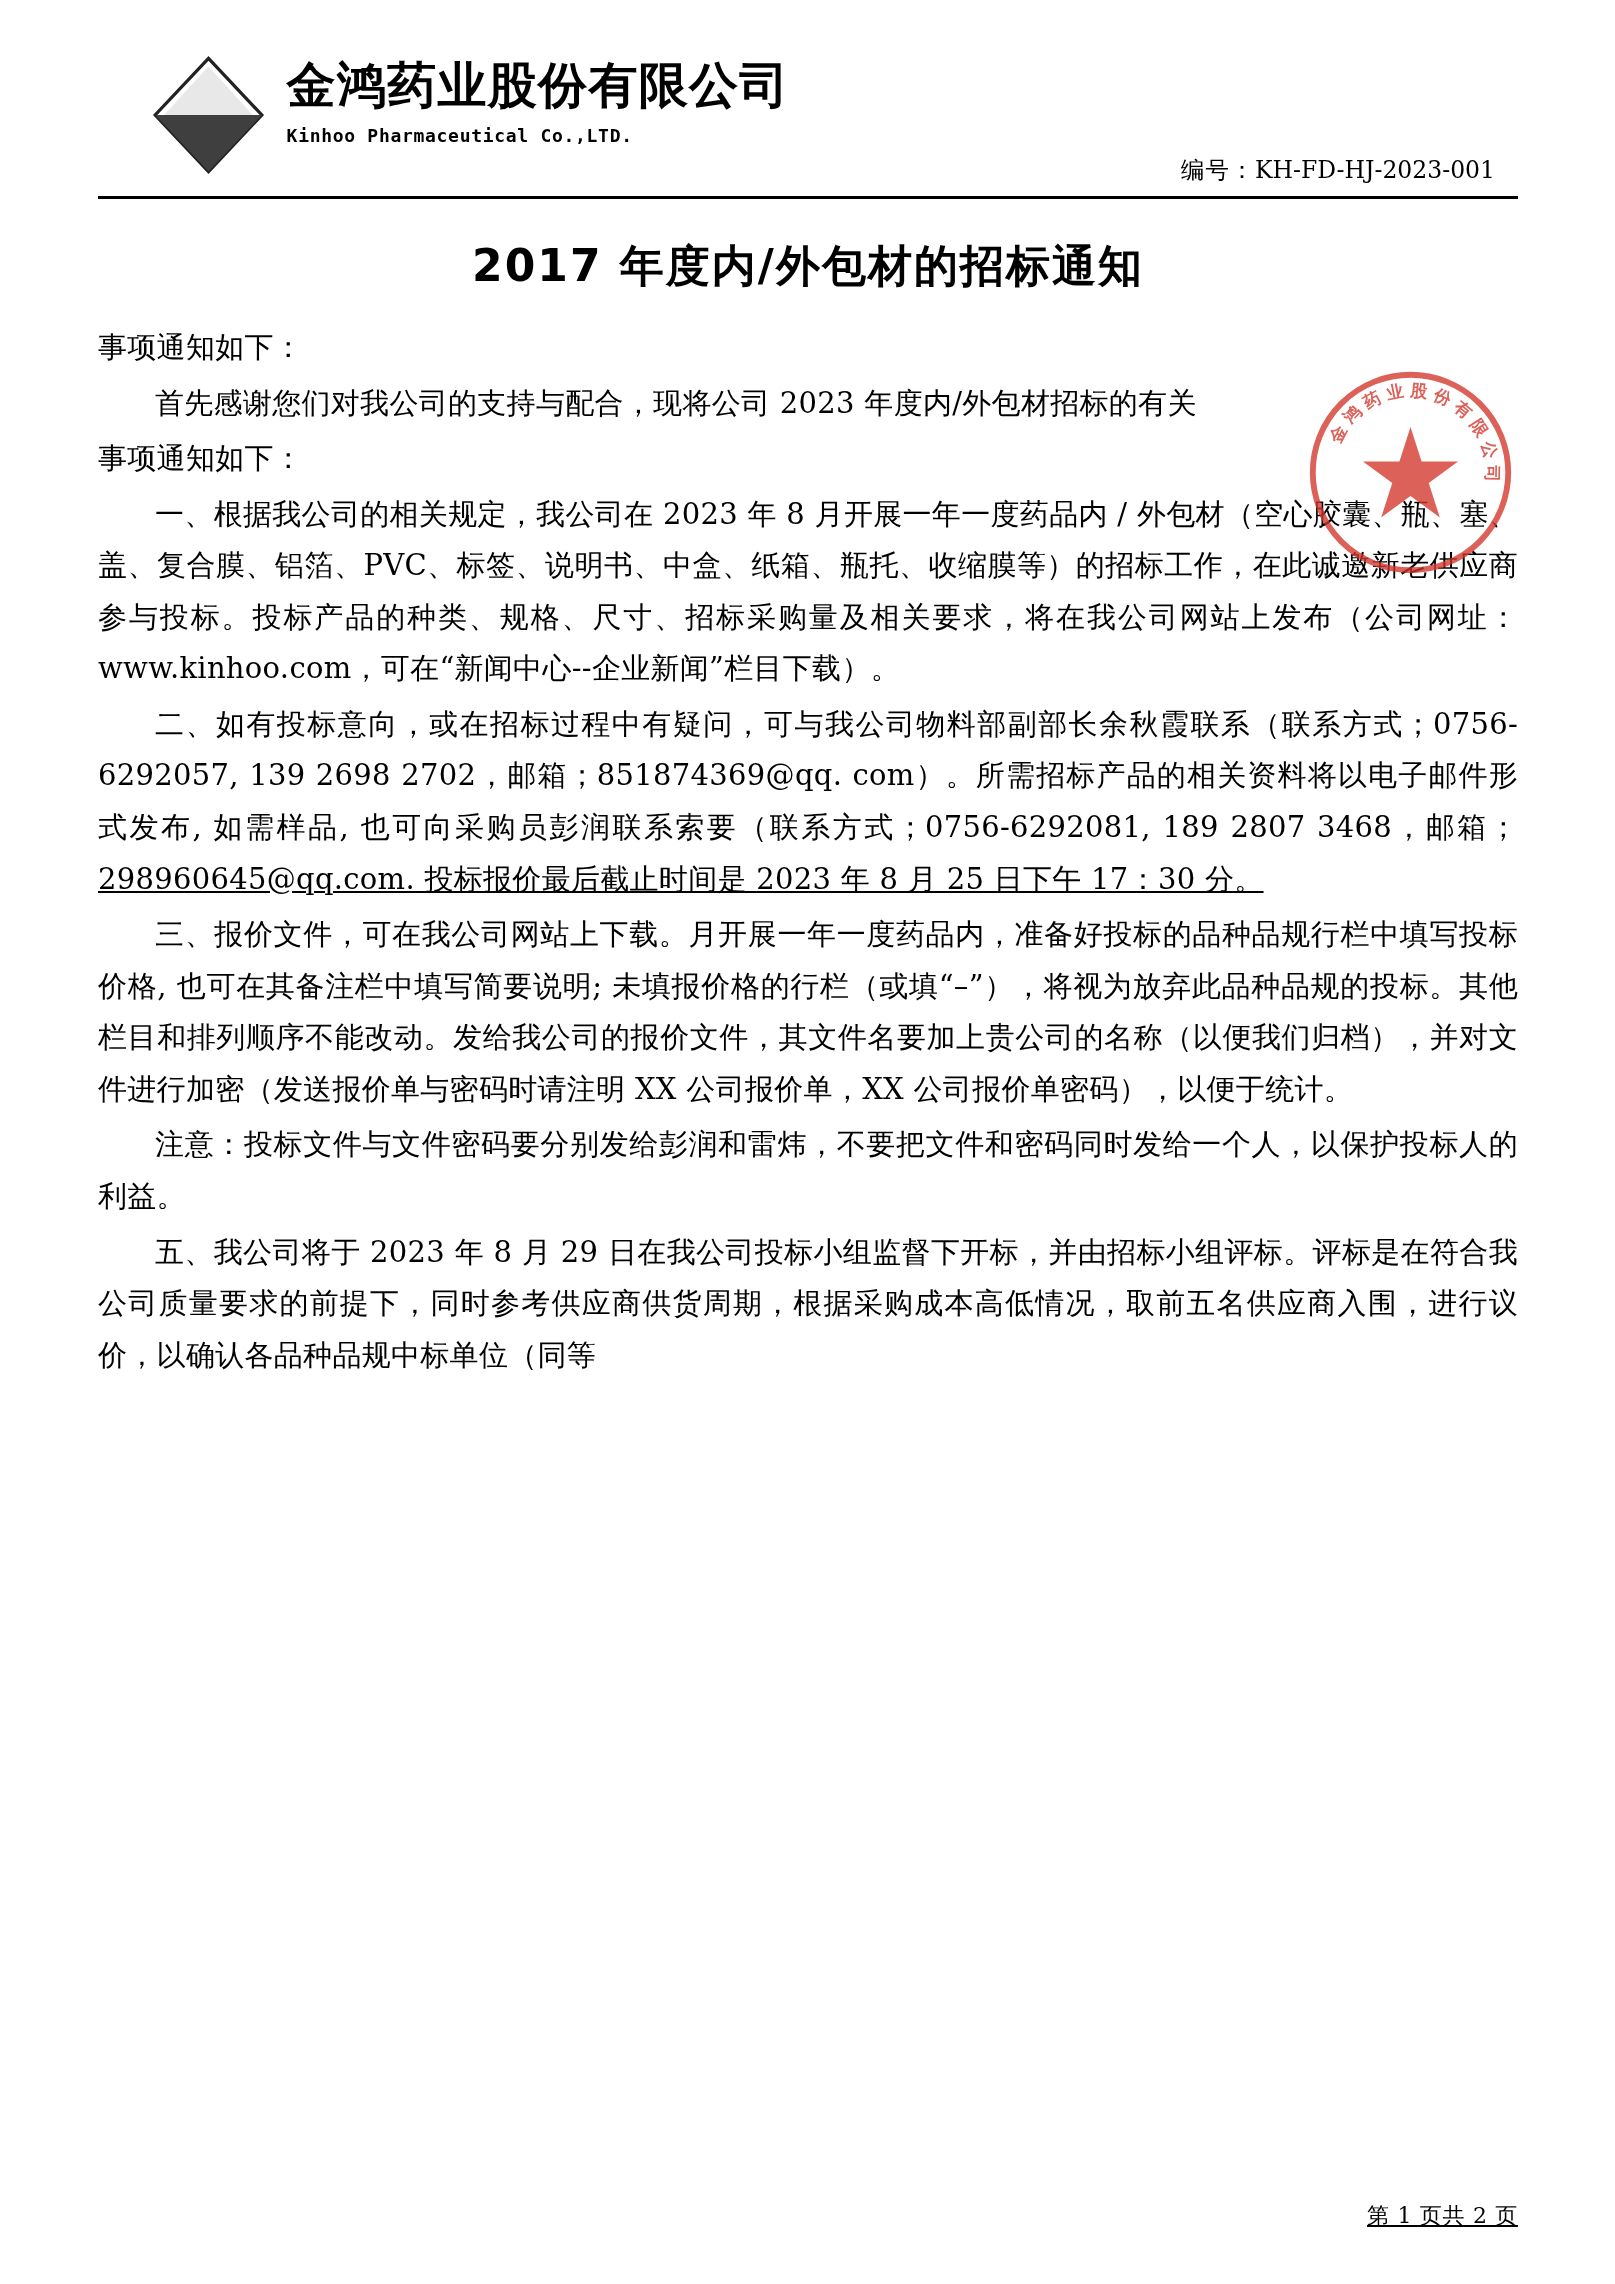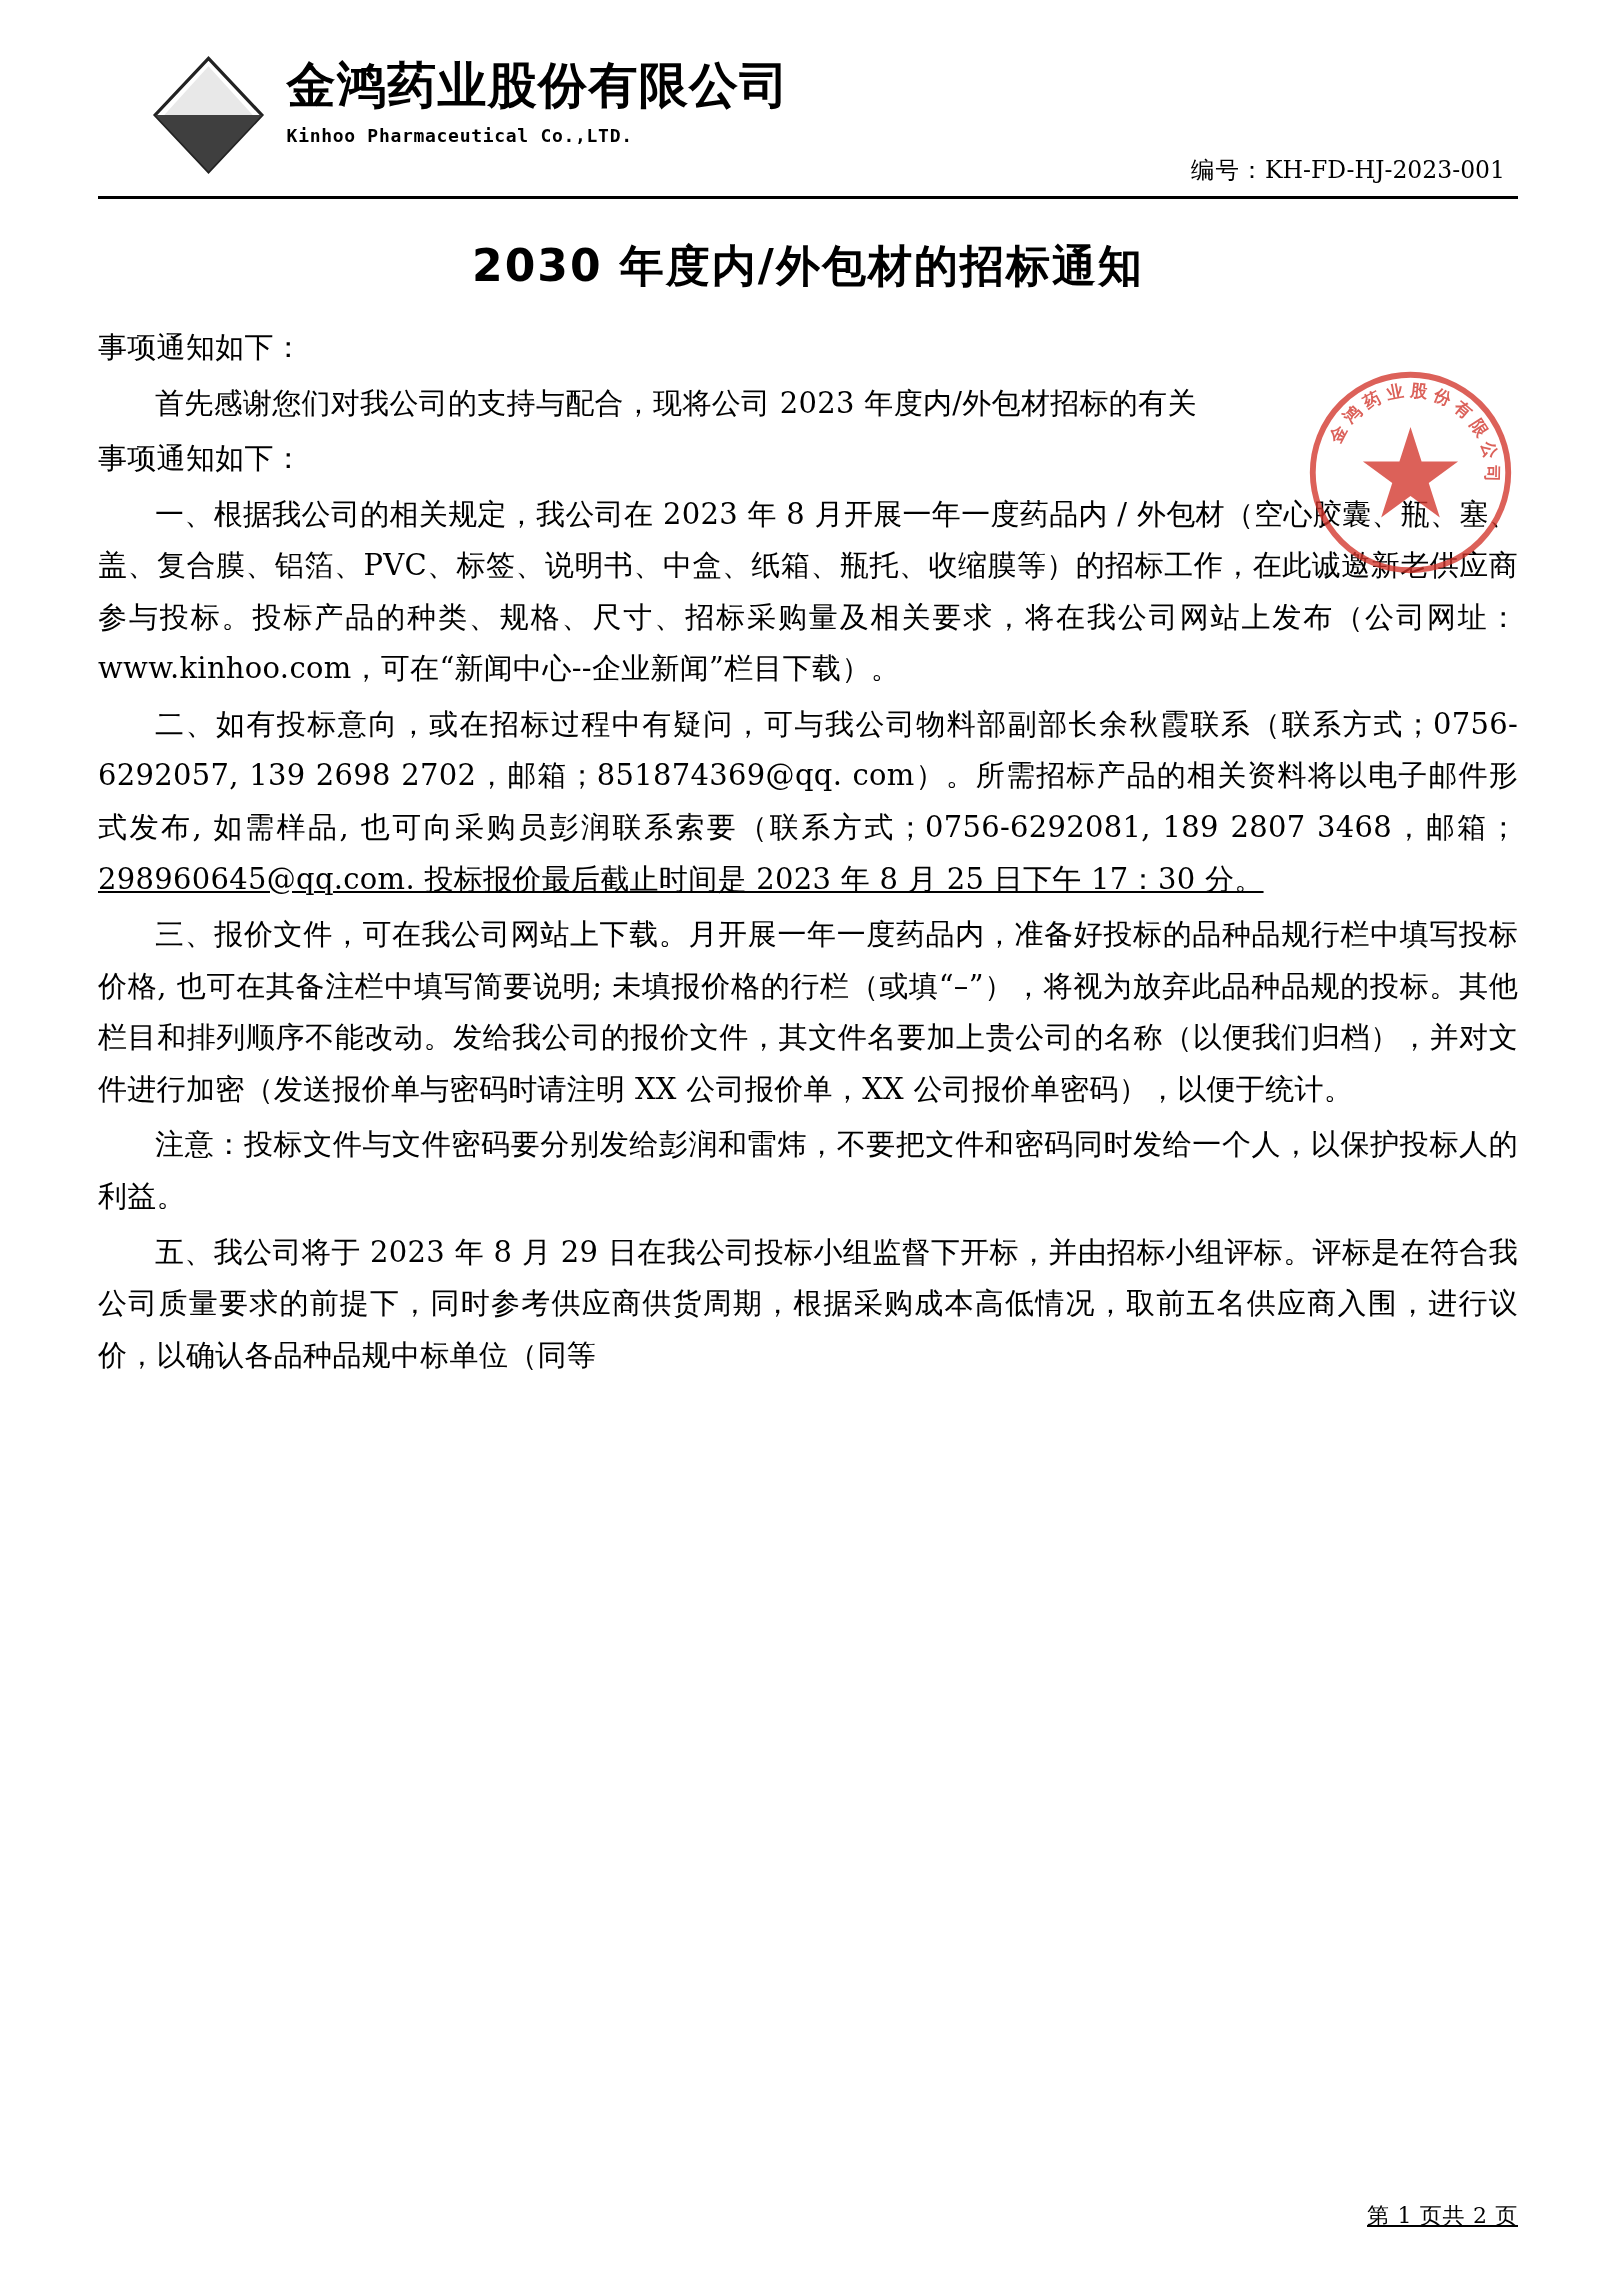--- a/index.html
+++ b/index.html
@@ -54,21 +54,21 @@
     font-family: "DejaVu Sans Mono", "Liberation Mono", monospace;
     font-weight: bold;
     font-size: 18px;
     letter-spacing: 0.7px;
     margin-top: 11.7px;
     white-space: nowrap;
   }
 
   .doc-number {
     position: absolute;
-    right: 13px;
+    right: 23px;
     bottom: 10.4px;
     font-size: 23.5px;
     font-family: "DejaVu Serif", "Liberation Serif", serif;
     white-space: nowrap;
   }
   .doc-number .label { letter-spacing: 1.3px; }
 
   .rule {
     border: 0;
     border-top: 3.3px solid #000;
@@ -140,21 +140,21 @@
       <div class="company-en">Kinhoo Pharmaceutical Co.,LTD.</div>
     </div>
 
     <div class="doc-number">
       <span class="label">编号：</span><span>KH-FD-HJ-2023-001</span>
     </div>
   </div>
 
   <hr class="rule">
 
-  <div class="doc-title">2030 年度内/外包材的招标通知</div>
+  <div class="doc-title">2017 年度内/外包材的招标通知</div>
 
   <div class="seal">
     <svg width="215" height="215" viewBox="0 0 330 330" xmlns="http://www.w3.org/2000/svg">
       <g fill="none" stroke="#d2352c" stroke-width="9" opacity="0.85">
         <circle cx="165" cy="165" r="150"></circle>
       </g>
       <g fill="#d2352c" opacity="0.85">
         <polygon points="165,95 182,148 238,148 193,181 210,234 165,201 120,234 137,181 92,148 148,148"></polygon>
       </g>
       <g fill="#d2352c" opacity="0.85" font-family="DejaVu Sans, sans-serif" font-weight="bold" font-size="26">

